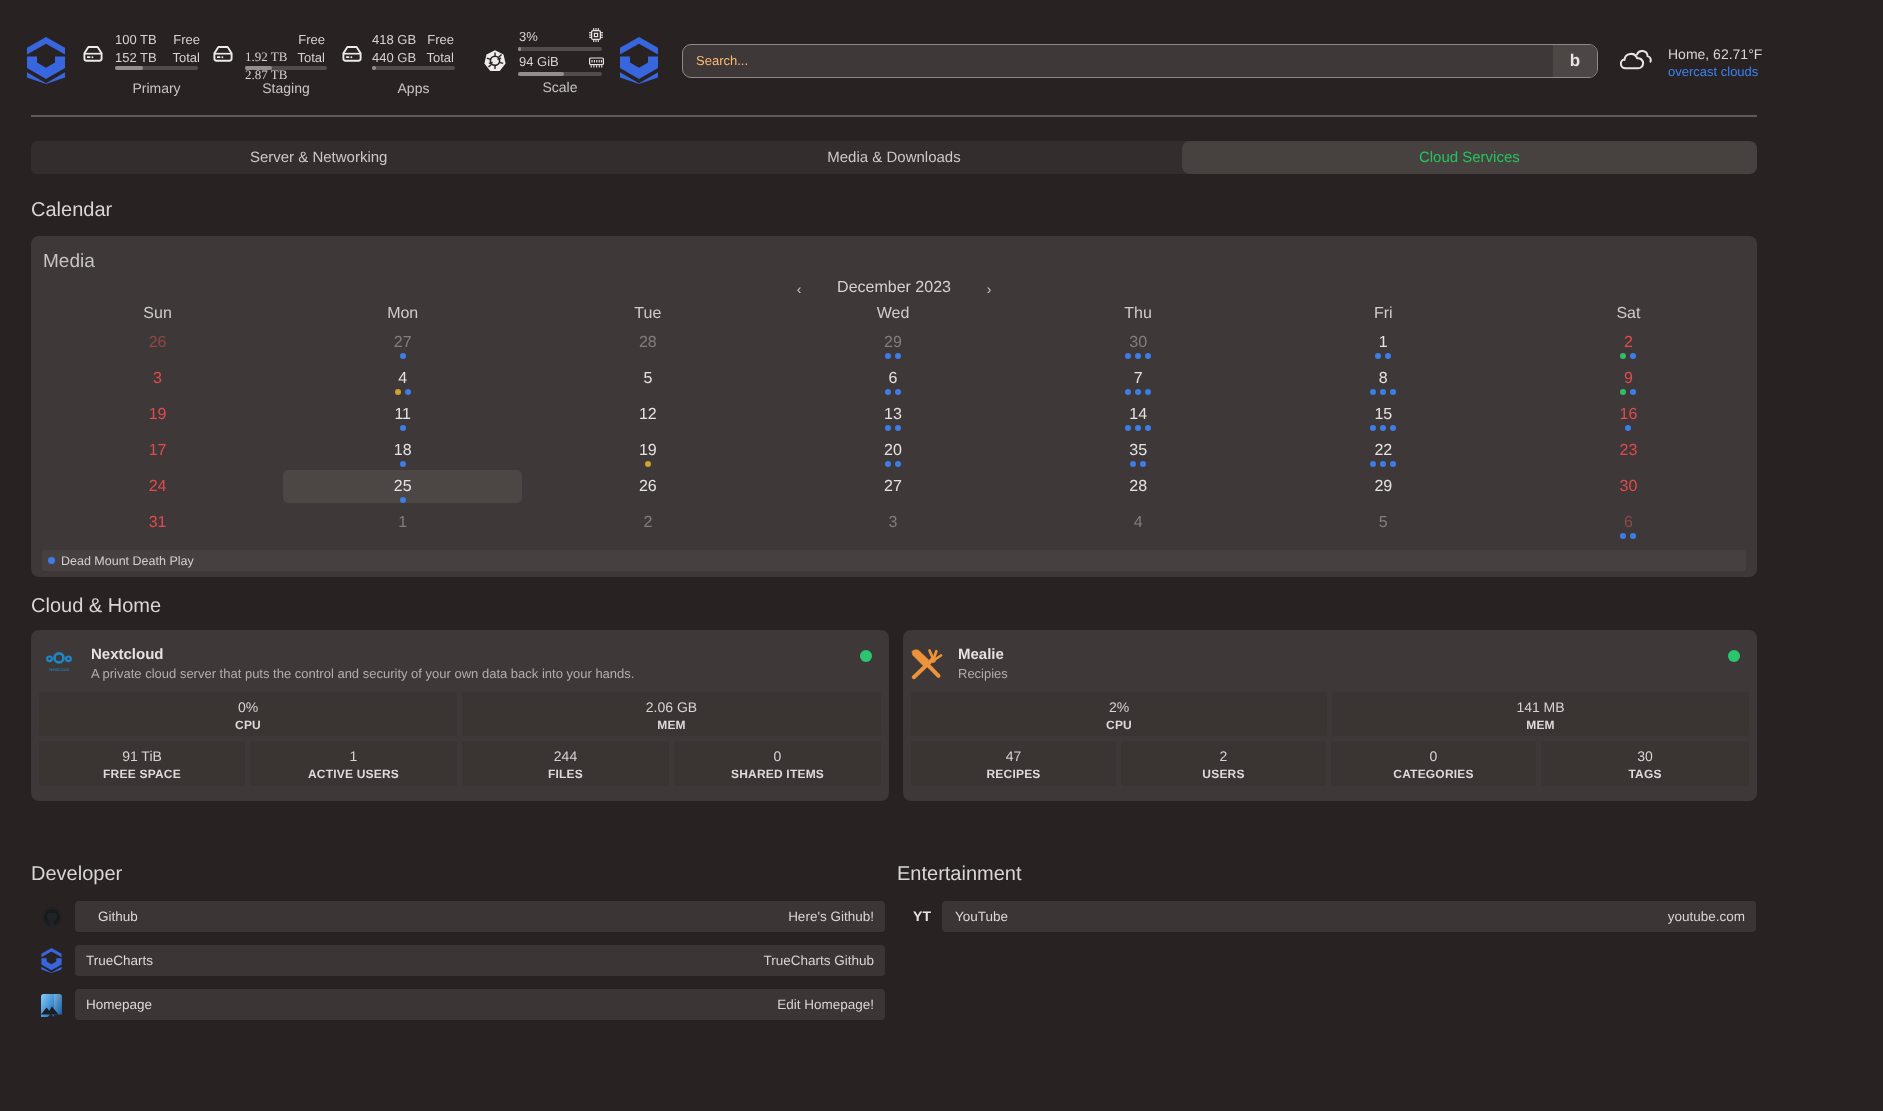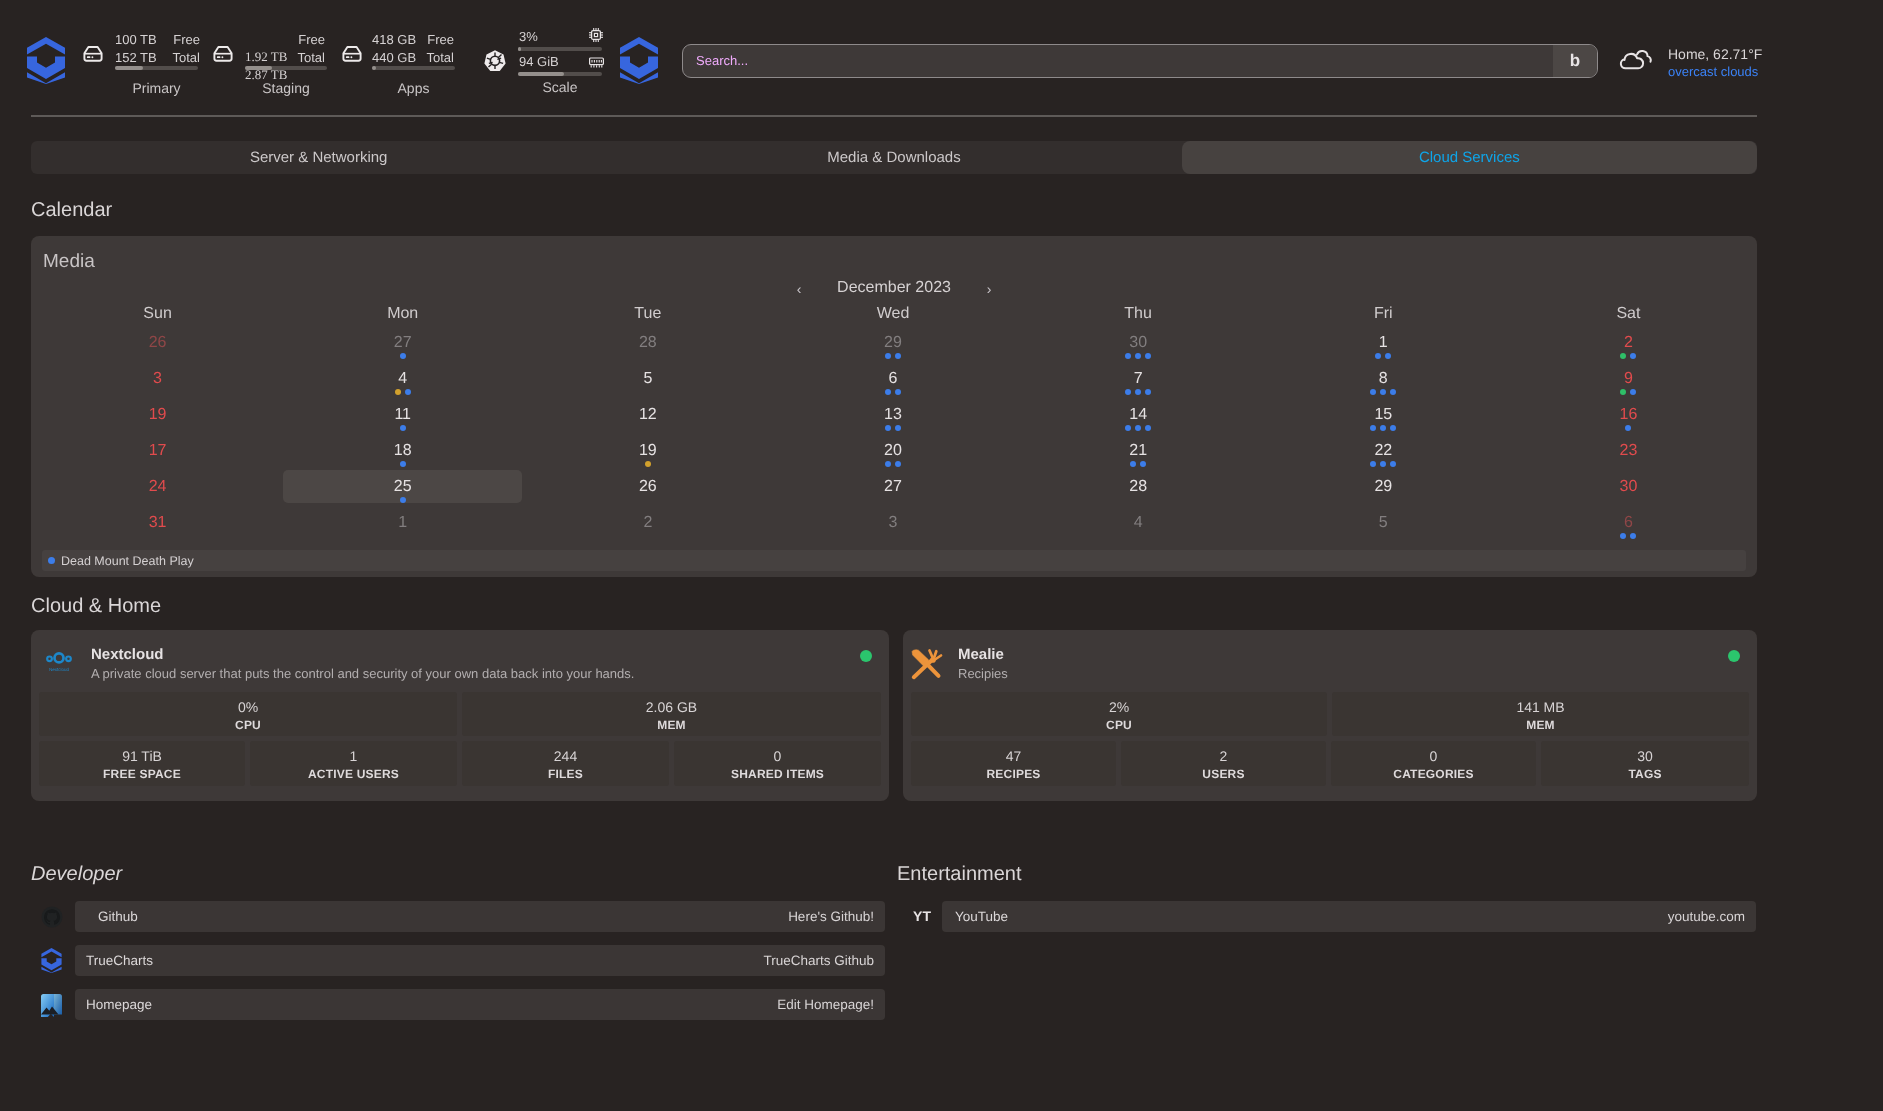--- a/index.html
+++ b/index.html
@@ -128,37 +128,37 @@
         <line x1="10.3" y1="8.2" x2="10.3" y2="10.4"></line>
         <line x1="12.8" y1="8.2" x2="12.8" y2="10.4"></line>
 </g>
     </svg></div>
 <div class="bar" style="left:518px;top:72px;width:84px;height:3.5px;">
     <i style="width:55%"></i>
   </div>
 <div class="abs wcap" style="left:518px;top:79px;width:84px;">Scale</div>
 
 <div class="abs" style="left:682px;top:44px;width:916px;height:34px;border:1px solid #8e8a8b;border-radius:9px;background:#3e3938;overflow:hidden;">
-  <span style="position:absolute;left:13px;top:8px;font-size:13px;color:#f0abfc;">Search...</span>
+  <span style="position:absolute;left:13px;top:8px;font-size:13px;color:#fdba74;">Search...</span>
   <div style="position:absolute;right:0;top:0;width:44px;height:34px;background:#4c4745;color:#e8e4e5;font-size:17px;font-weight:bold;text-align:center;line-height:32px;">b</div>
 </div>
 
 <div class="abs" style="left:1617px;top:46px;"><svg width="36" height="30" viewBox="0 0 36 30">
 <path d="M20 8.5 a5.5 5.5 0 0 1 10.6 1.6 a4.2 4.2 0 0 1 2.9 5.6" fill="none" stroke="#e8e4e5" stroke-width="2" stroke-linecap="round"></path>
 <path d="M7.5 14 a6.5 6.5 0 0 1 12.6 -1.8 a5.2 5.2 0 0 1 6 5.1 a5 5 0 0 1 -5 5 H8.5 a4.6 4.6 0 0 1 -1 -9.1 Z" fill="none" stroke="#e8e4e5" stroke-width="2" stroke-linejoin="round"></path>
 </svg></div>
 <div class="abs" style="left:1668px;top:46px;font-size:14px;color:#dad6d7;">Home, 62.71°F</div>
 <div class="abs" style="left:1668px;top:64px;font-size:13px;color:#3b82f6;">overcast clouds</div>
 
 <div class="abs" style="left:31px;top:115px;width:1726px;height:1.5px;background:#5e5a58;"></div>
 
 <div class="abs" style="left:31px;top:141px;width:1726px;height:33px;background:#332e2d;border-radius:6px;">
   <div class="tab">Server &amp; Networking</div>
   <div class="tab">Media &amp; Downloads</div>
-  <div class="tab" style="background:#474240;border-radius:8px;color:#0ea5e9;">Cloud Services</div>
+  <div class="tab" style="background:#474240;border-radius:8px;color:#22c55e;">Cloud Services</div>
 </div>
 
 <h2 class="abs" style="left:31px;top:199px;">Calendar</h2>
 <div class="card" style="left:31px;top:236px;width:1726px;height:341px;">
   <div class="abs" style="left:12px;top:15px;font-size:19px;color:#c8c4c5;">Media</div>
   <div class="abs" style="left:760px;top:45px;width:16px;text-align:center;font-size:14px;color:#c8c4c9;">‹</div>
   <div class="abs" style="left:783px;top:43px;width:160px;text-align:center;font-size:16px;color:#d6d2d3;">December 2023</div>
   <div class="abs" style="left:950px;top:45px;width:16px;text-align:center;font-size:14px;color:#c8c4c9;">›</div>
   <div class="abs" id="dowrow" style="left:4px;top:69px;width:1716px;display:grid;grid-template-columns:repeat(7,1fr);text-align:center;font-size:16px;color:#d0cccd;">
     <span>Sun</span>
@@ -242,21 +242,21 @@
     <div class="dc"><span class="n w" style="position:relative;">18</span><div class="dots">
           <b class="db"></b>
         </div></div>
     <div class="dc"><span class="n w" style="position:relative;">19</span><div class="dots">
           <b class="dy"></b>
         </div></div>
     <div class="dc"><span class="n w" style="position:relative;">20</span><div class="dots">
           <b class="db"></b>
           <b class="db"></b>
         </div></div>
-    <div class="dc"><span class="n w" style="position:relative;">21</span><div class="dots">
+    <div class="dc"><span class="n w" style="position:relative;">35</span><div class="dots">
           <b class="db"></b>
           <b class="db"></b>
         </div></div>
     <div class="dc"><span class="n w" style="position:relative;">22</span><div class="dots">
           <b class="db"></b>
           <b class="db"></b>
           <b class="db"></b>
         </div></div>
     <div class="dc"><span class="n red" style="position:relative;">23</span></div>
     <div class="dc"><span class="n red" style="position:relative;">24</span></div>
@@ -357,21 +357,21 @@
   <div class="cell" style="left:428px;top:111px;width:205px;height:45px;">
       <div class="v">0</div>
       <div class="l">CATEGORIES</div>
     </div>
   <div class="cell" style="left:638px;top:111px;width:208px;height:45px;">
       <div class="v">30</div>
       <div class="l">TAGS</div>
     </div>
 </div>
 
-<h2 class="abs" style="left:31px;top:863px;font-style:italic;">Developer</h2>
+<h2 class="abs" style="left:31px;top:863px;">Developer</h2>
 <div class="abs" style="left:41px;top:906px;"><svg width="22" height="22" viewBox="0 0 22 22">
 <circle cx="11" cy="11" r="10.5" fill="#202223"></circle>
 <path fill="#181a1b" d="M11 3.2c-4.4 0-8 3.6-8 8 0 3.5 2.3 6.5 5.5 7.6 .4 .1 .5-.2 .5-.4v-1.4c-2.2 .5-2.7-1-2.7-1-.4-.9-.9-1.2-.9-1.2-.7-.5 .1-.5 .1-.5 .8 .1 1.2 .8 1.2 .8 .7 1.2 1.9 .9 2.3 .7 .1-.5 .3-.9 .5-1.1-1.8-.2-3.6-.9-3.6-4 0-.9 .3-1.6 .8-2.1-.1-.2-.4-1 .1-2.1 0 0 .7-.2 2.2 .8 .6-.2 1.3-.3 2-.3s1.4 .1 2 .3c1.5-1 2.2-.8 2.2-.8 .5 1.1 .2 1.9 .1 2.1 .5 .5 .8 1.2 .8 2.1 0 3.1-1.8 3.8-3.6 4 .3 .3 .6 .8 .6 1.5v2.2c0 .2 .1 .5 .5 .4 3.2-1.1 5.5-4.1 5.5-7.6 0-4.4-3.6-8-8-8z"></path>
 </svg></div>
 <div class="srow" style="left:75px;top:901px;width:810px;padding-left:12px;"><span style="margin-left:11px;">Github</span><span class="r">Here's Github!</span></div>
 <div class="abs" style="left:41px;top:948px;"><svg width="21" height="25" viewBox="0 0 38 47">
 <path fill="#3766de" d="M19 0 L38 10.8 V17.6 L19 6.8 L0 17.6 V10.8 Z"></path>
 <path fill="#3766de" d="M0 19.5 H10 V25.5 L19 30.7 L28 25.5 V19.5 H38 V31 L19 42 L0 31 Z"></path>
 <path fill="#3766de" d="M0 35.2 L19 46.2 L38 35.2 L38 40.6 L19 47 L0 40.6 Z"></path>
 </svg></div>

